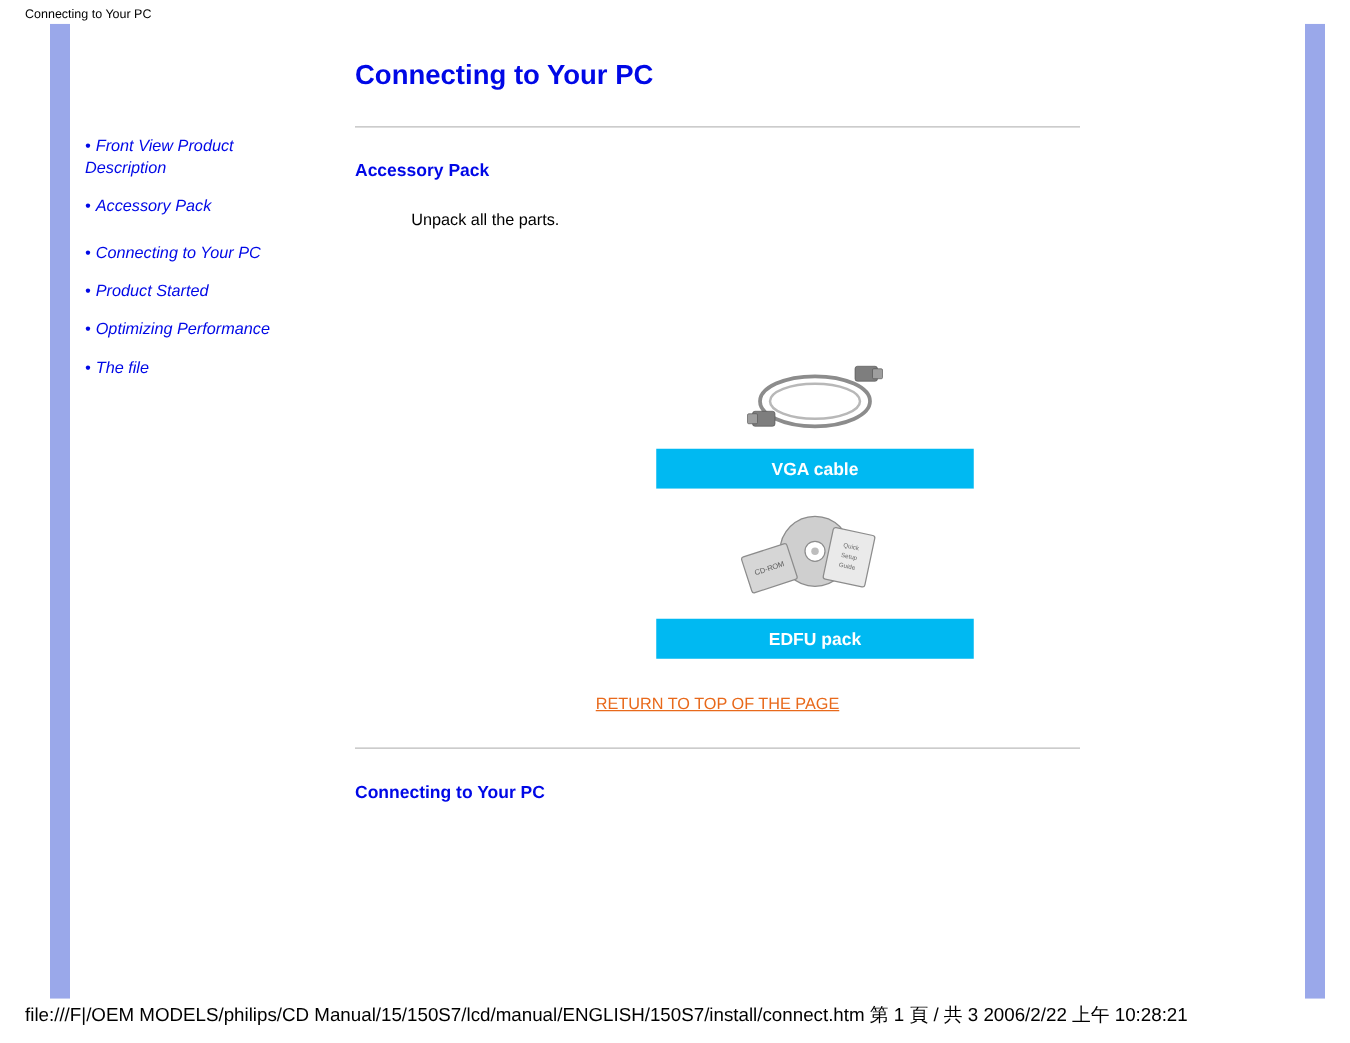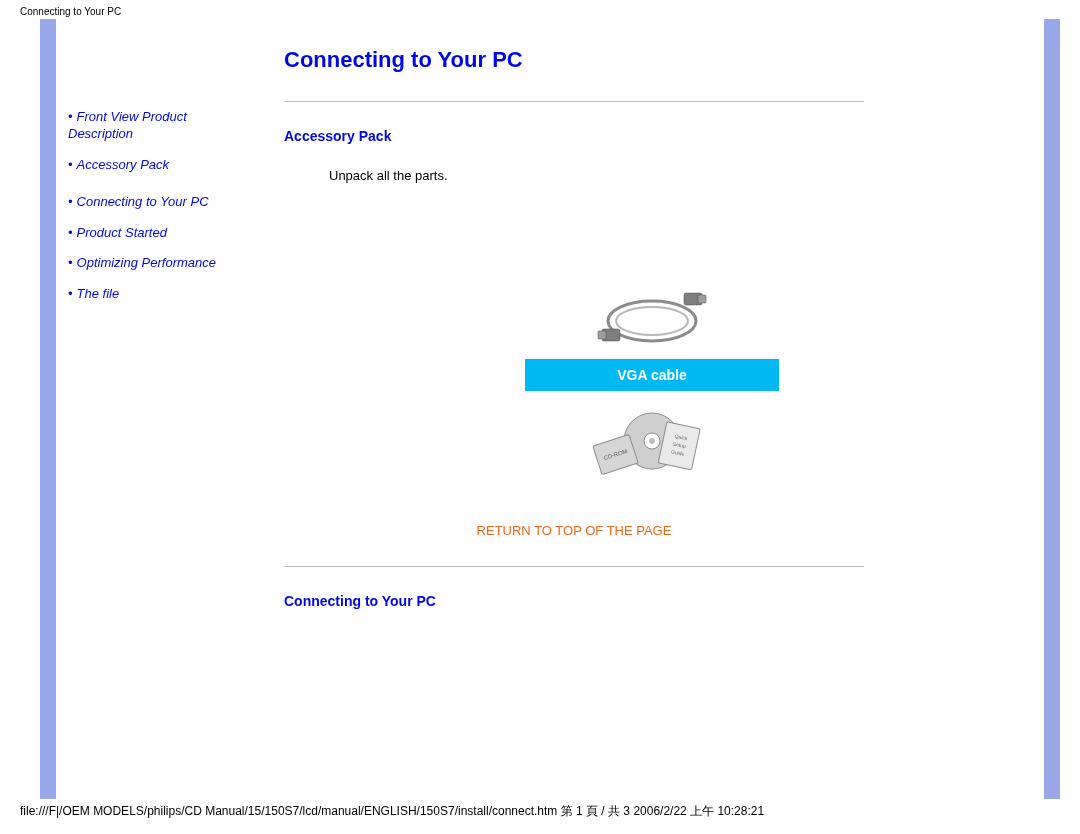--- a/index.html
+++ b/index.html
@@ -118,23 +118,24 @@
     background: #ffffff;
   }
   .return-link {
     text-align: center;
     color: #e8691b;
     font-size: 13px;
     font-weight: normal;
     margin: 28px 0 28px 0;
     cursor: pointer;
     width: 580px;
+    text-decoration: underline;
   }
   .footer-path {
-    font-size: 12px;
+    font-size: 15px;
     color: #000;
     padding: 4px 12px 0 20px;
     position: relative;
   }
   svg { display:block; }
 </style>
 </head>
 <body>
 
 <div class="header-path">Connecting to Your PC</div>
@@ -205,20 +206,21 @@
             </g>
             <g transform="translate(70,22) rotate(12 18 22)">
               <rect x="0" y="0" width="34" height="42" rx="2" fill="#eaeaea" stroke="#8c8c8c" stroke-width="1"></rect>
               <text x="17" y="14" font-size="5" fill="#6c6c6c" text-anchor="middle">Quick</text>
               <text x="17" y="22" font-size="5" fill="#6c6c6c" text-anchor="middle">Setup</text>
               <text x="17" y="30" font-size="5" fill="#6c6c6c" text-anchor="middle">Guide</text>
             </g>
           </svg>
         </div>
 
+        <div class="label-bar">EDFU pack</div>
       </div>
 
       <div class="return-link">RETURN TO TOP OF THE PAGE</div>
 
       <hr class="sep">
 
       <div class="section-heading">Connecting to Your PC</div>
     </main>
   </div>
 </div>

